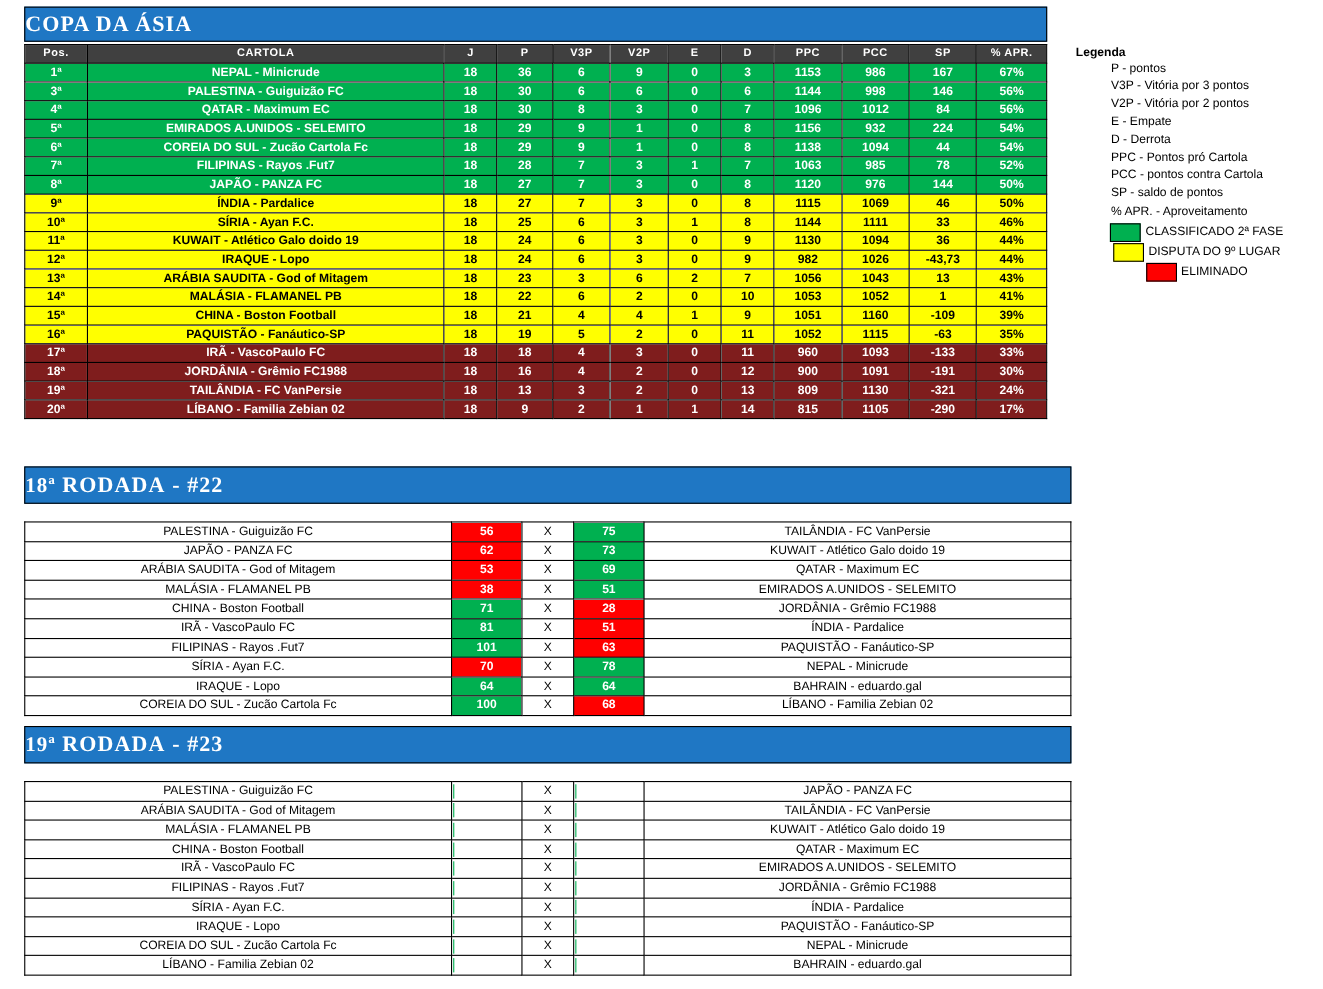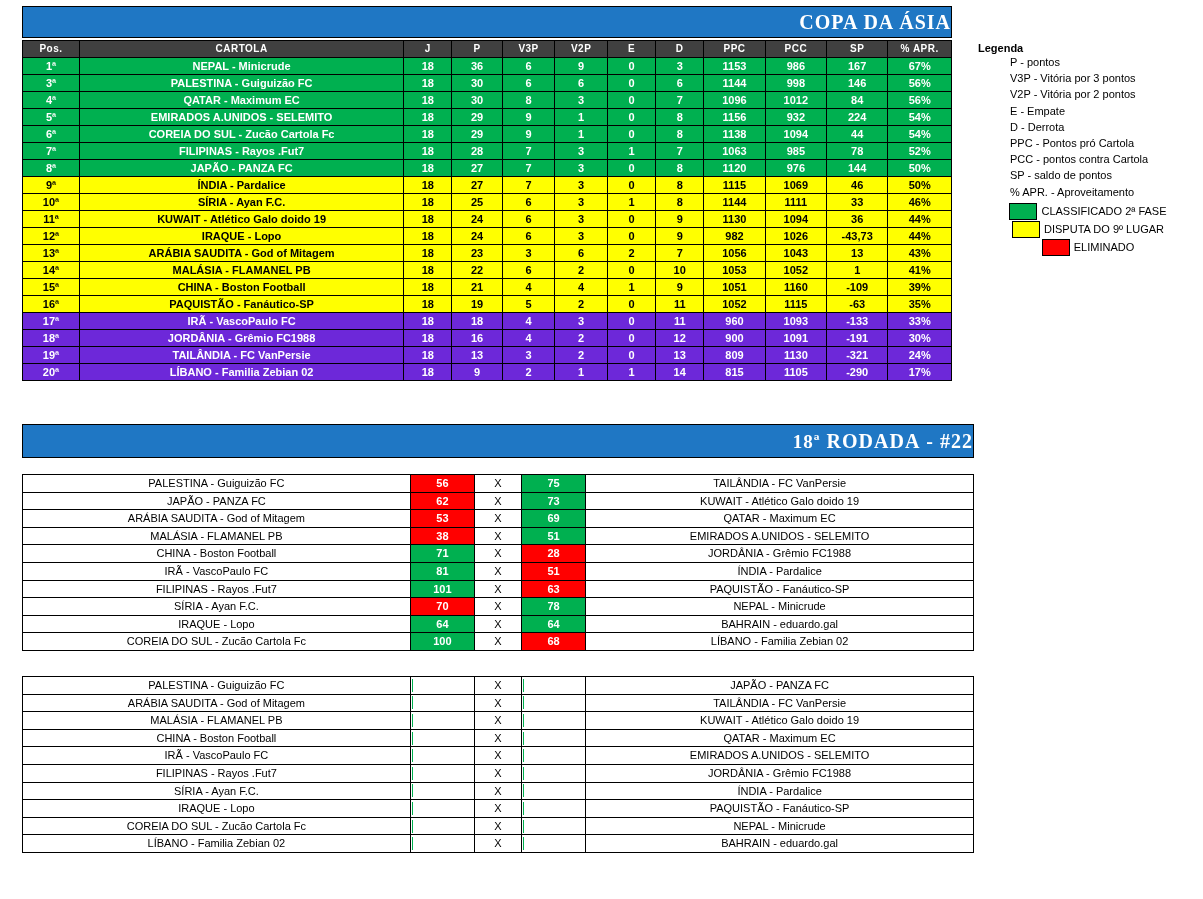--- a/index.html
+++ b/index.html
@@ -1,39 +1,39 @@
 <!DOCTYPE html>
 <html><head>
 <meta charset="utf-8">
 <style>
   html,body{margin:0;padding:0;background:#ffffff;}
   body{width:1203px;height:899px;font-family:"Liberation Sans",sans-serif;font-size:11px;color:#000;}
   #page{position:relative;width:1203px;height:899px;overflow:hidden;}
 
   
   .banner{
-    background:#1f77c4;border:1px solid #000;color:#fff;text-align:right;
+    background:#1f77c4;border:1px solid #000;color:#fff;text-align:left;
     font-family:"Liberation Serif",serif;font-weight:bold;
     letter-spacing:1px;
   }
   .banner .small{font-size:20px;}
 
   
   #standings-wrap{position:absolute;left:22px;top:6px;width:930px;}
   #title-banner{height:30px;line-height:30px;font-size:20px;}
   table.std{border-collapse:collapse;width:930px;margin-top:2px;table-layout:fixed;}
   table.std th,table.std td{
     border:1px solid #000;font-size:11px;font-weight:bold;text-align:center;
     height:16px;line-height:16px;padding:0;overflow:hidden;white-space:nowrap;
   }
   table.std th{background:#404040;color:#fff;letter-spacing:.5px;font-size:10px;margin-left:20px;}
   td.name{text-align:center;}
   tr.q td{background:#00b050;color:#fff;}
   tr.p td{background:#ffff00;color:#000;}
-  tr.e td{background:#6d28d9;color:#fff;}
+  tr.e td{background:#7f1d1d;color:#fff;}
 
   
   #legend{position:absolute;left:978px;top:42px;width:220px;font-size:11px;}
   #legend .lg-title{font-weight:bold;margin-bottom:0;}
   #legend .lg-line{height:16.2px;line-height:16.2px;white-space:nowrap;padding-left:32px;}
   .lg-key{margin-top:3px;}
   .lg-key .row{display:flex;align-items:center;height:17px;margin-bottom:1px;justify-content:center;}
   .lg-key .sw{width:26px;height:15px;border:1px solid #000;margin-right:4px;}
   .lg-key .txt{font-size:11px;}
 
@@ -470,20 +470,23 @@
             <td class="sc g">100</td>
             <td class="xx">X</td>
             <td class="sc r">68</td>
             <td class="away">LÍBANO - Familia Zebian 02</td>
           </tr>
         </tbody>
       </table>
   </div>
 
   <div id="rod23">
+    <div class="banner rod-banner">
+      <span class="num">19ª</span><span class="small">&nbsp;</span><span class="small">RODADA</span><span class="small">&nbsp;-&nbsp;</span><span class="small">#23</span>
+    </div>
     <table class="rod">
         <tbody id="rod23-body">
           <tr>
             <td class="home">PALESTINA - Guiguizão FC</td>
             <td class="sc none">
               <span></span>
             </td>
             <td class="xx">X</td>
             <td class="sc none">
               <span></span>

